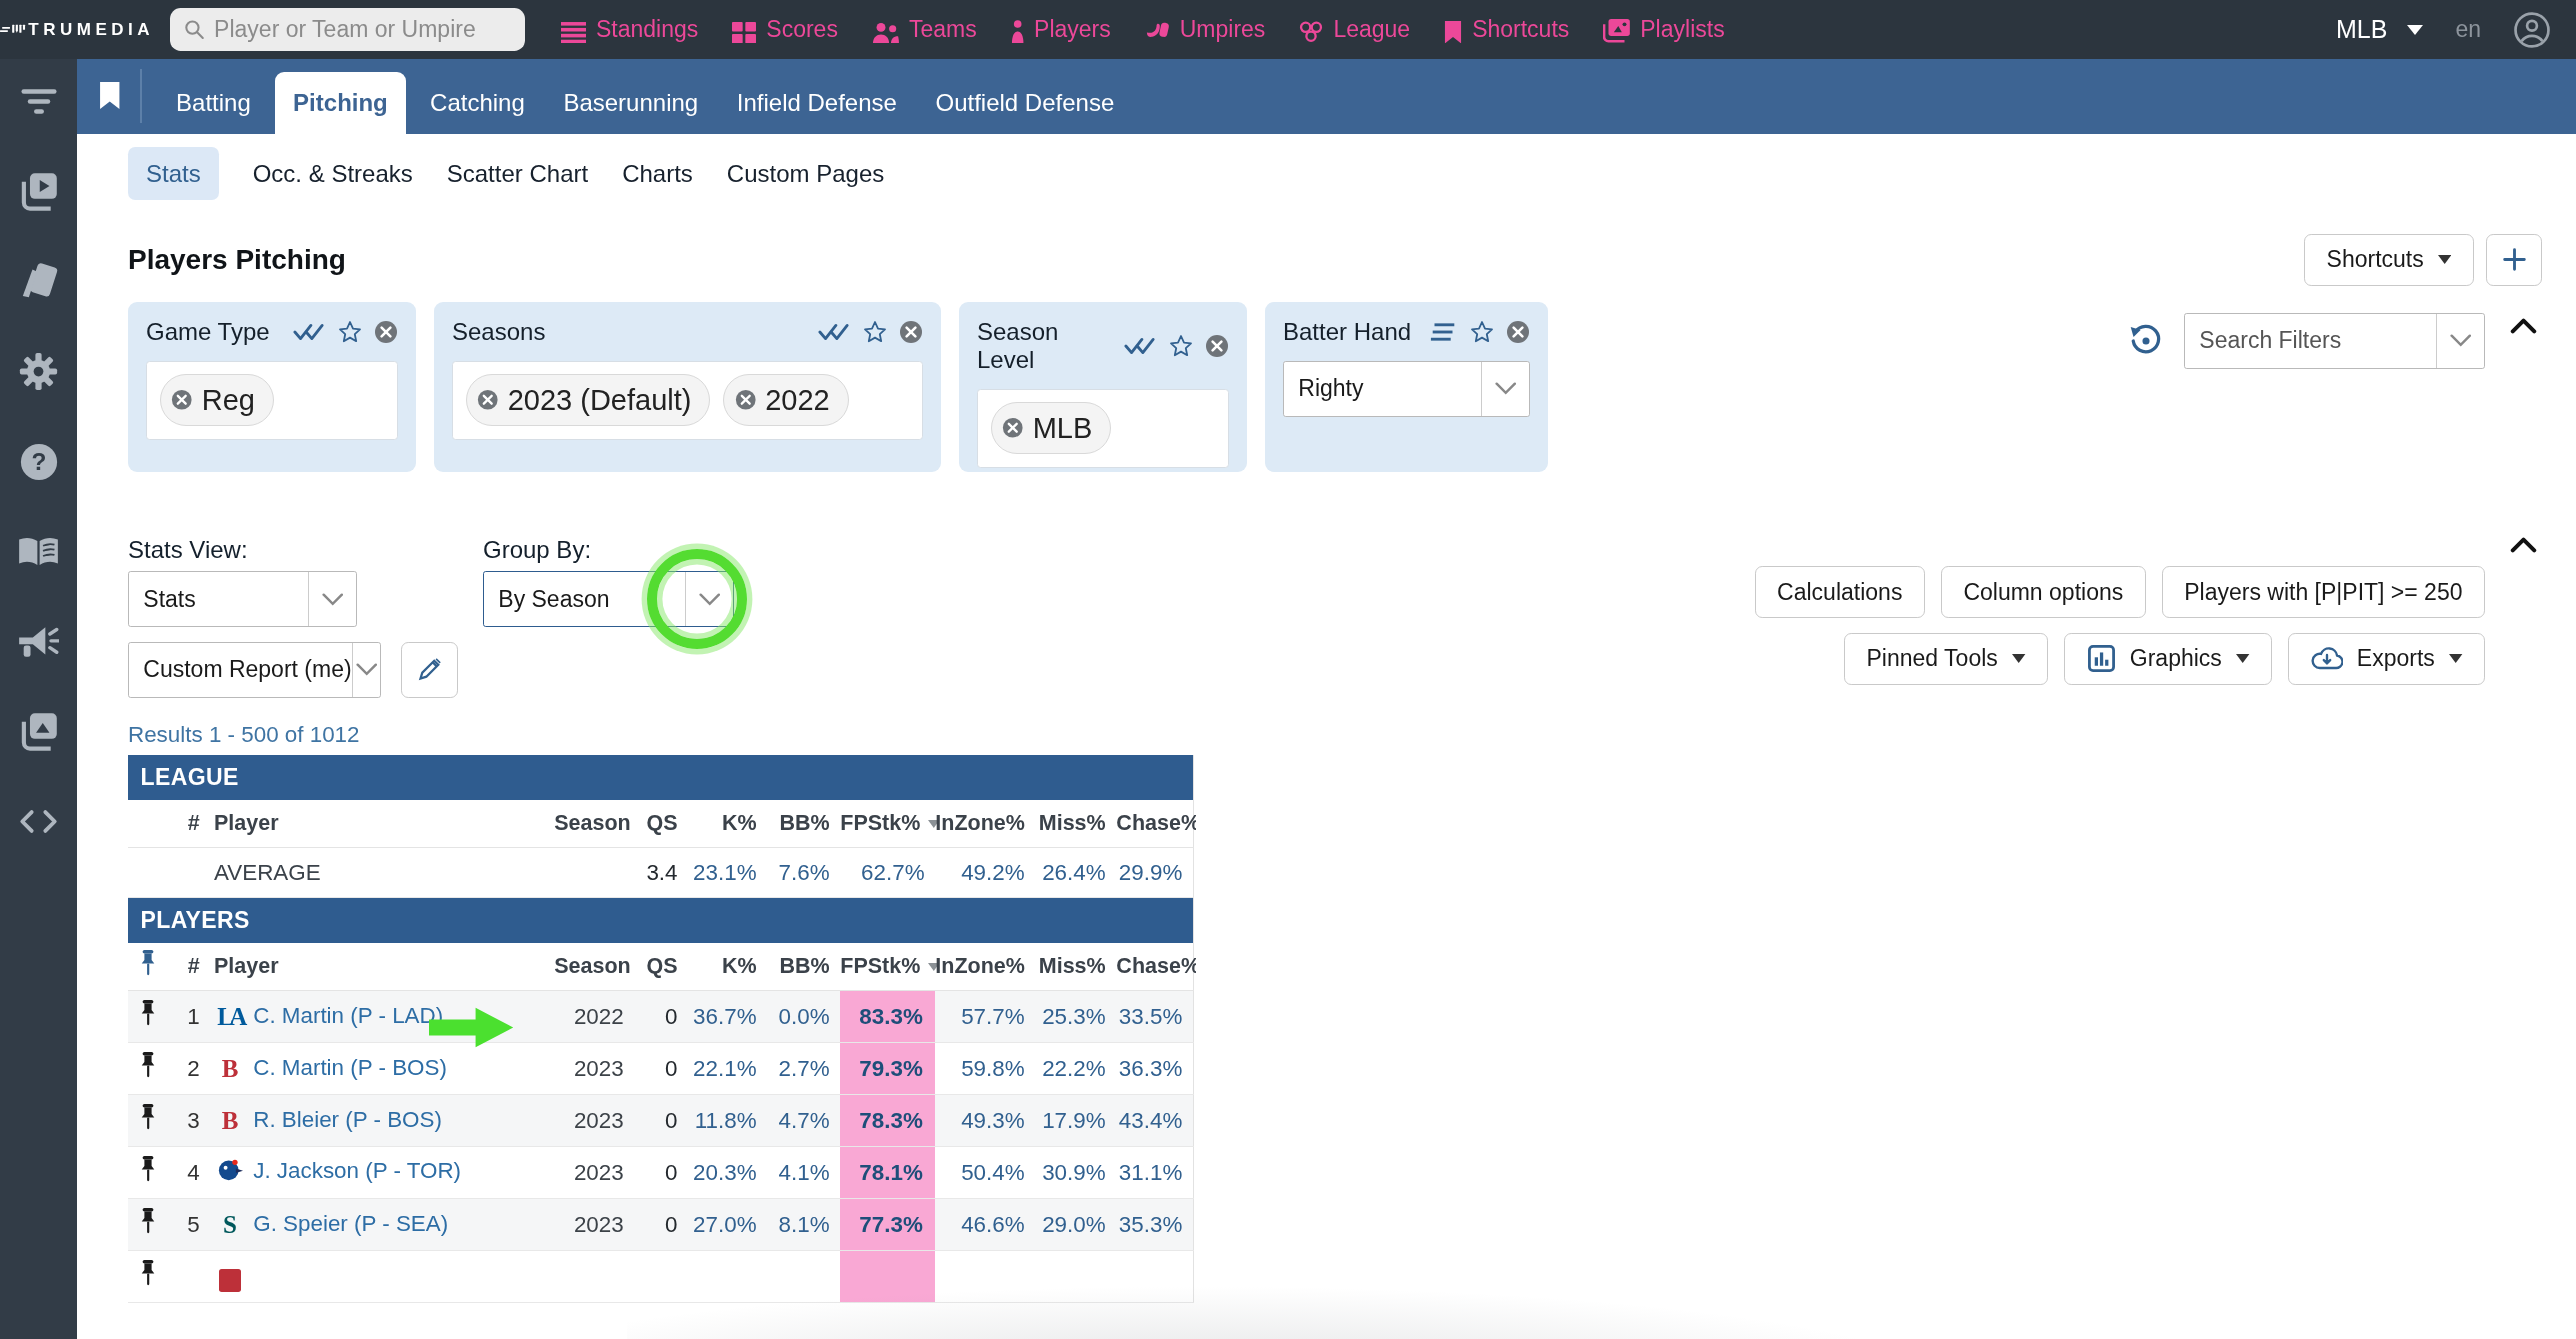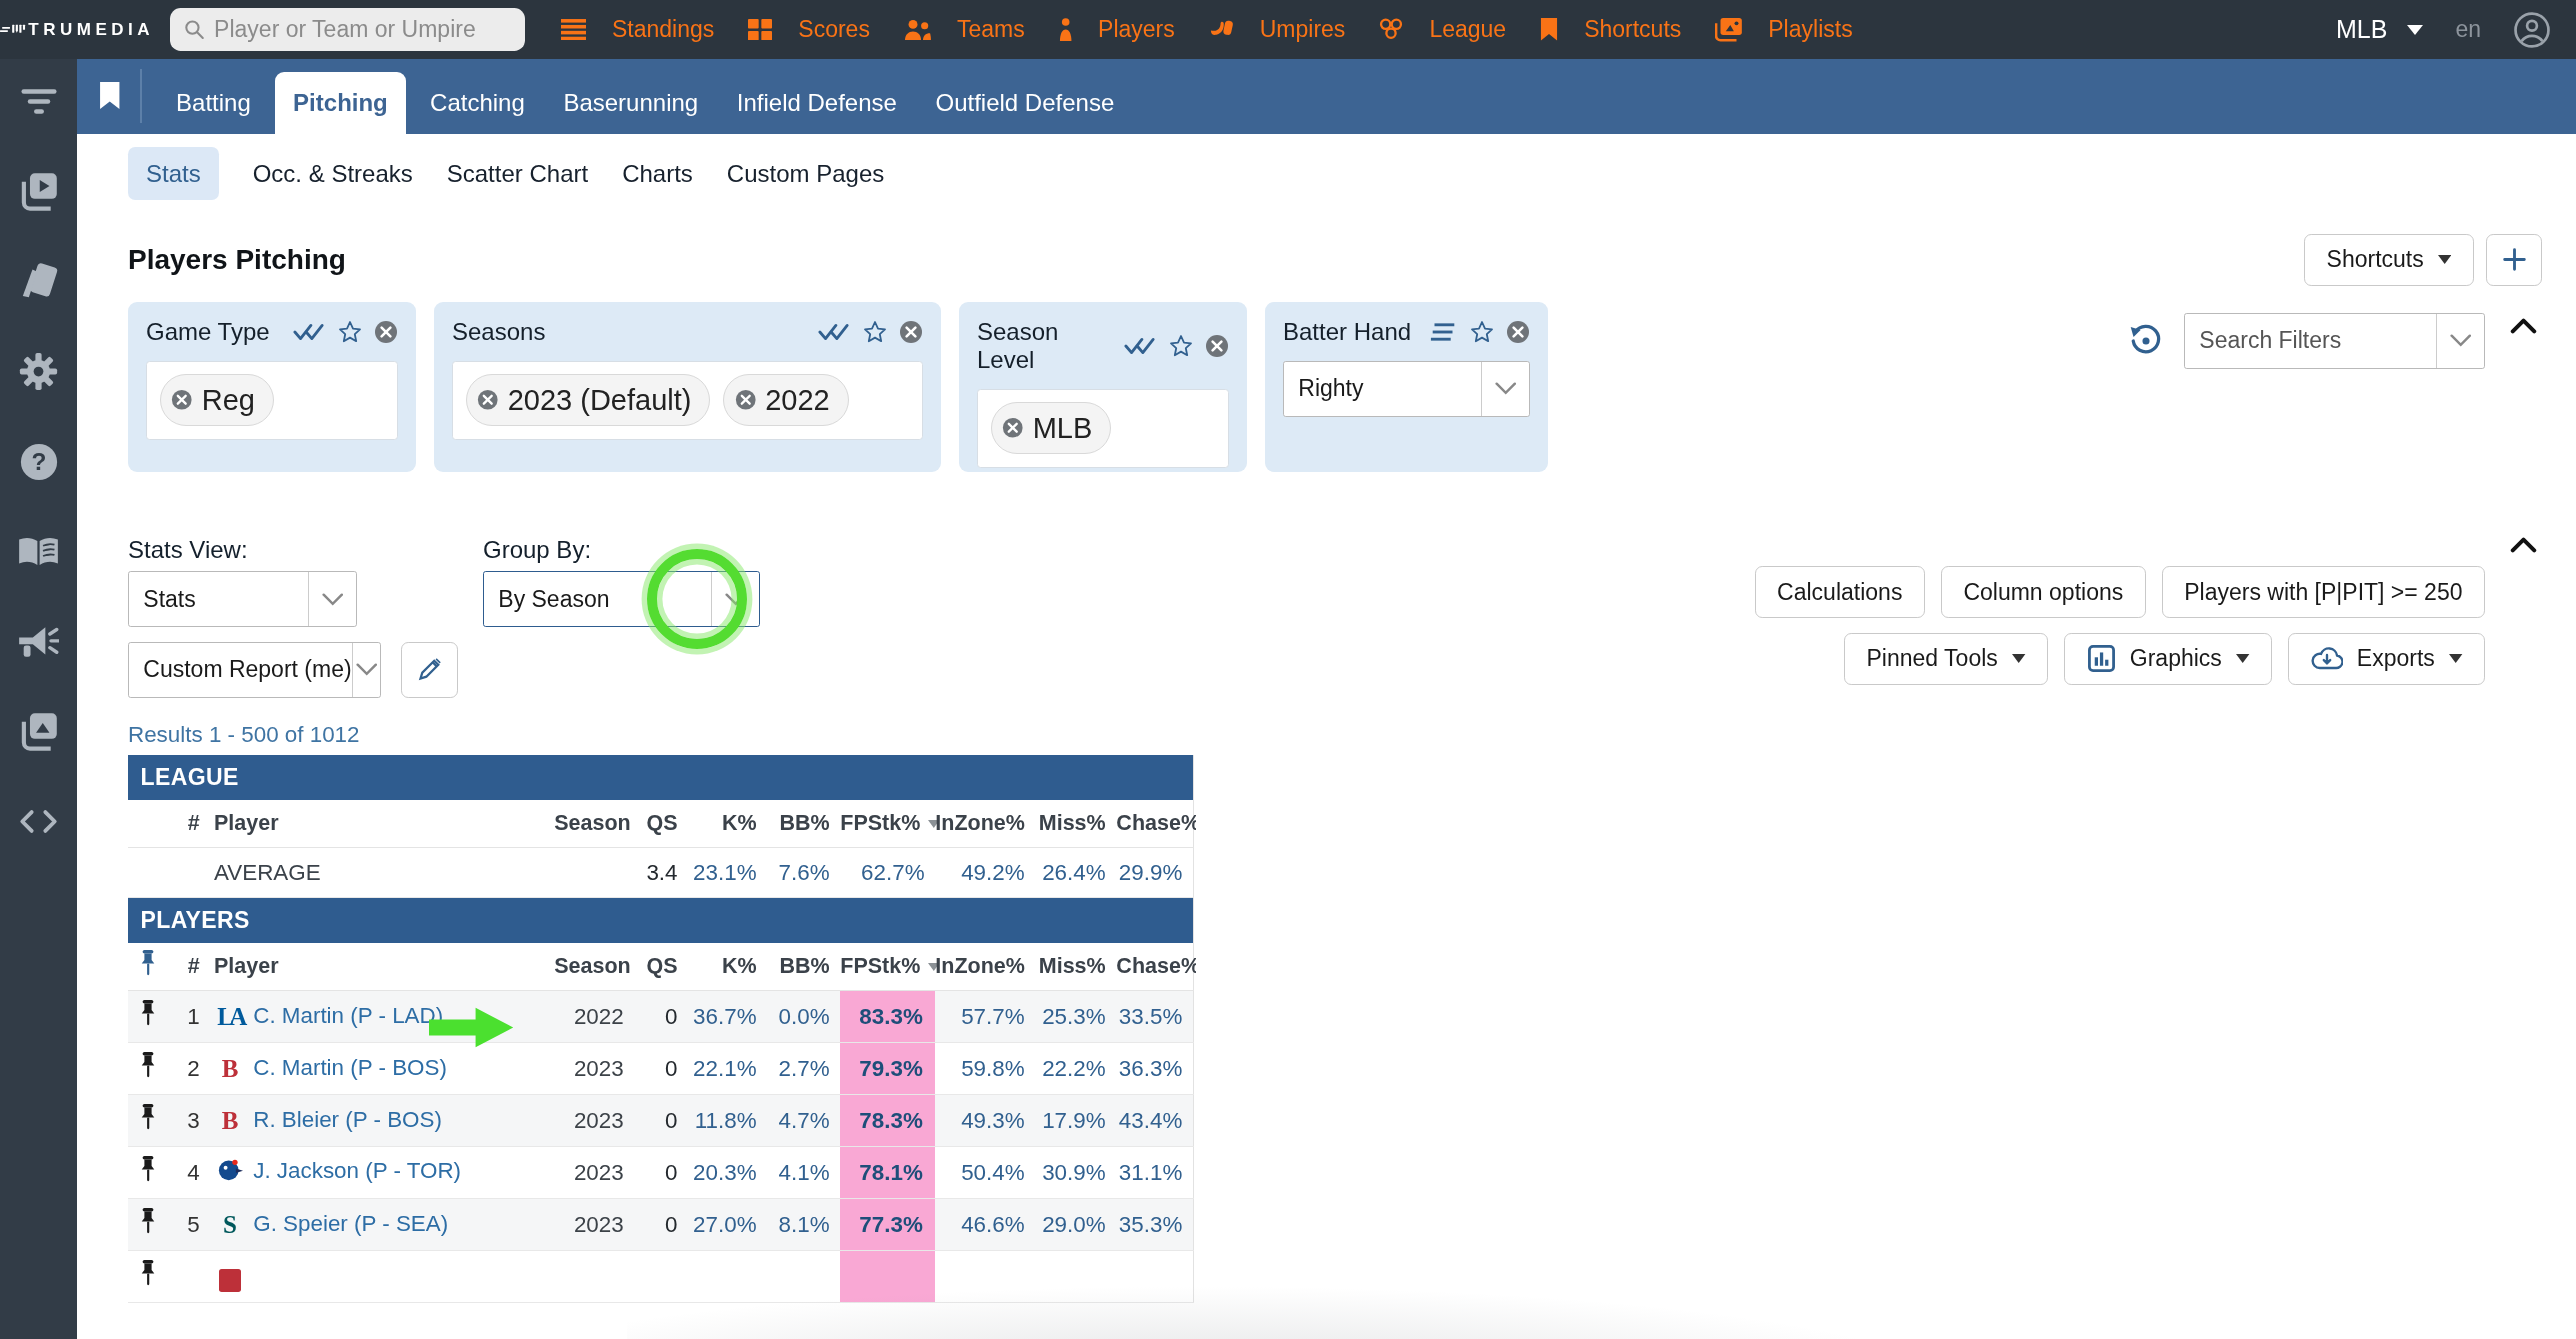--- a/index.html
+++ b/index.html
@@ -7,21 +7,21 @@
   body { font-family: "Liberation Sans", sans-serif; background: #fff; position: relative; }
 
   
   .topbar { height: 59px; background: #2c353e; display: flex; align-items: center; color: #eef1f4; }
   .brand { width: 154px; display: flex; flex-direction: row; align-items: center; justify-content: center; gap: 1.8px; padding-top: 1.8px; }
   .brand-text { font-size: 17px; font-weight: bold; letter-spacing: 4.5px; color: #fff; }
   .searchbox { margin-left: 16px; width: 355px; height: 43px; background: #ececec; border-radius: 10.7px; display: flex; align-items: center; padding: 0 12.5px; gap: 9px; }
   .searchbox input { border: none; outline: none; background: transparent; font-size: 23px; color: #444; width: 100%; font-family: "Liberation Sans", sans-serif; }
   .searchbox input::placeholder { color: #8b8b8b; }
   .topnav { display: flex; align-items: center; gap: 34px; margin-left: 36px; }
-  .topnav-item { display: flex; align-items: center; gap: 26px; font-size: 23px; color: #f97316; cursor: pointer; white-space: nowrap; }
+  .topnav-item { display: flex; align-items: flex-end; gap: 10px; font-size: 23px; color: #ec4899; cursor: pointer; white-space: nowrap; }
   .top-right { margin-left: auto; display: flex; align-items: center; gap: 32px; padding-right: 25px; }
   .league-select { display: flex; align-items: center; gap: 20px; font-size: 25px; color: #fff; cursor: pointer; }
   .lang { font-size: 23px; color: #8d949c; }
 
   
   .body-row { display: flex; height: 1281px; }
   .sidebar { width: 77px; background: #323c47; display: flex; flex-direction: column; align-items: center; padding-top: 23px; gap: 51px; flex-shrink: 0; }
   .side-icon { width: 41px; height: 39px; display: flex; align-items: center; justify-content: center; cursor: pointer; }
   .main { flex: 1; background: #fff; position: relative; }
 
@@ -63,21 +63,21 @@
   .sf-select { width: 301px; }
   .sf-select .sel-text { color: #555; }
   .collapse-chev { position: absolute; right: 5.4px; top: 14.3px; cursor: pointer; }
 
   
   .controls-row { position: relative; margin-top: 64px; }
   .controls-left { display: flex; gap: 25px; }
   .ctrl-col .ctrl-label { font-size: 24px; color: #14202c; margin-bottom: 7.2px; }
   .stats-select { width: 229px; }
   .groupby-wrap { position: relative; }
-  .groupby-select { width: 277px; border: 1.8px solid #2e5c8f; }
+  .groupby-select { width: 251px; border: 1.8px solid #2e5c8f; }
   .report-row { margin-top: 14.3px; display: flex; gap: 20px; align-items: center; }
   .report-select { width: 253px; }
   .icon-btn { width: 57px; height: 56px; background: #fff; border: 0.9px solid #c9c9c9; border-radius: 7.2px; display: flex; align-items: center; justify-content: center; cursor: pointer; }
   .controls-right { position: absolute; right: 57px; top: 30px; display: flex; flex-direction: column; align-items: flex-end; gap: 14.3px; }
   .controls-right .row { display: flex; gap: 16px; }
   .collapse-chev2 { position: absolute; right: 5.4px; top: 0; cursor: pointer; }
 
   .anno-circle { position: absolute; left: 164px; top: -22.4px; width: 100px; height: 100px; border: 10px solid #54dc31; border-radius: 50%; box-shadow: 0 0 0 5.4px rgba(133,231,103,0.5), inset 0 0 0 5.4px rgba(133,231,103,0.5); pointer-events: none; z-index: 6; }
 
   

